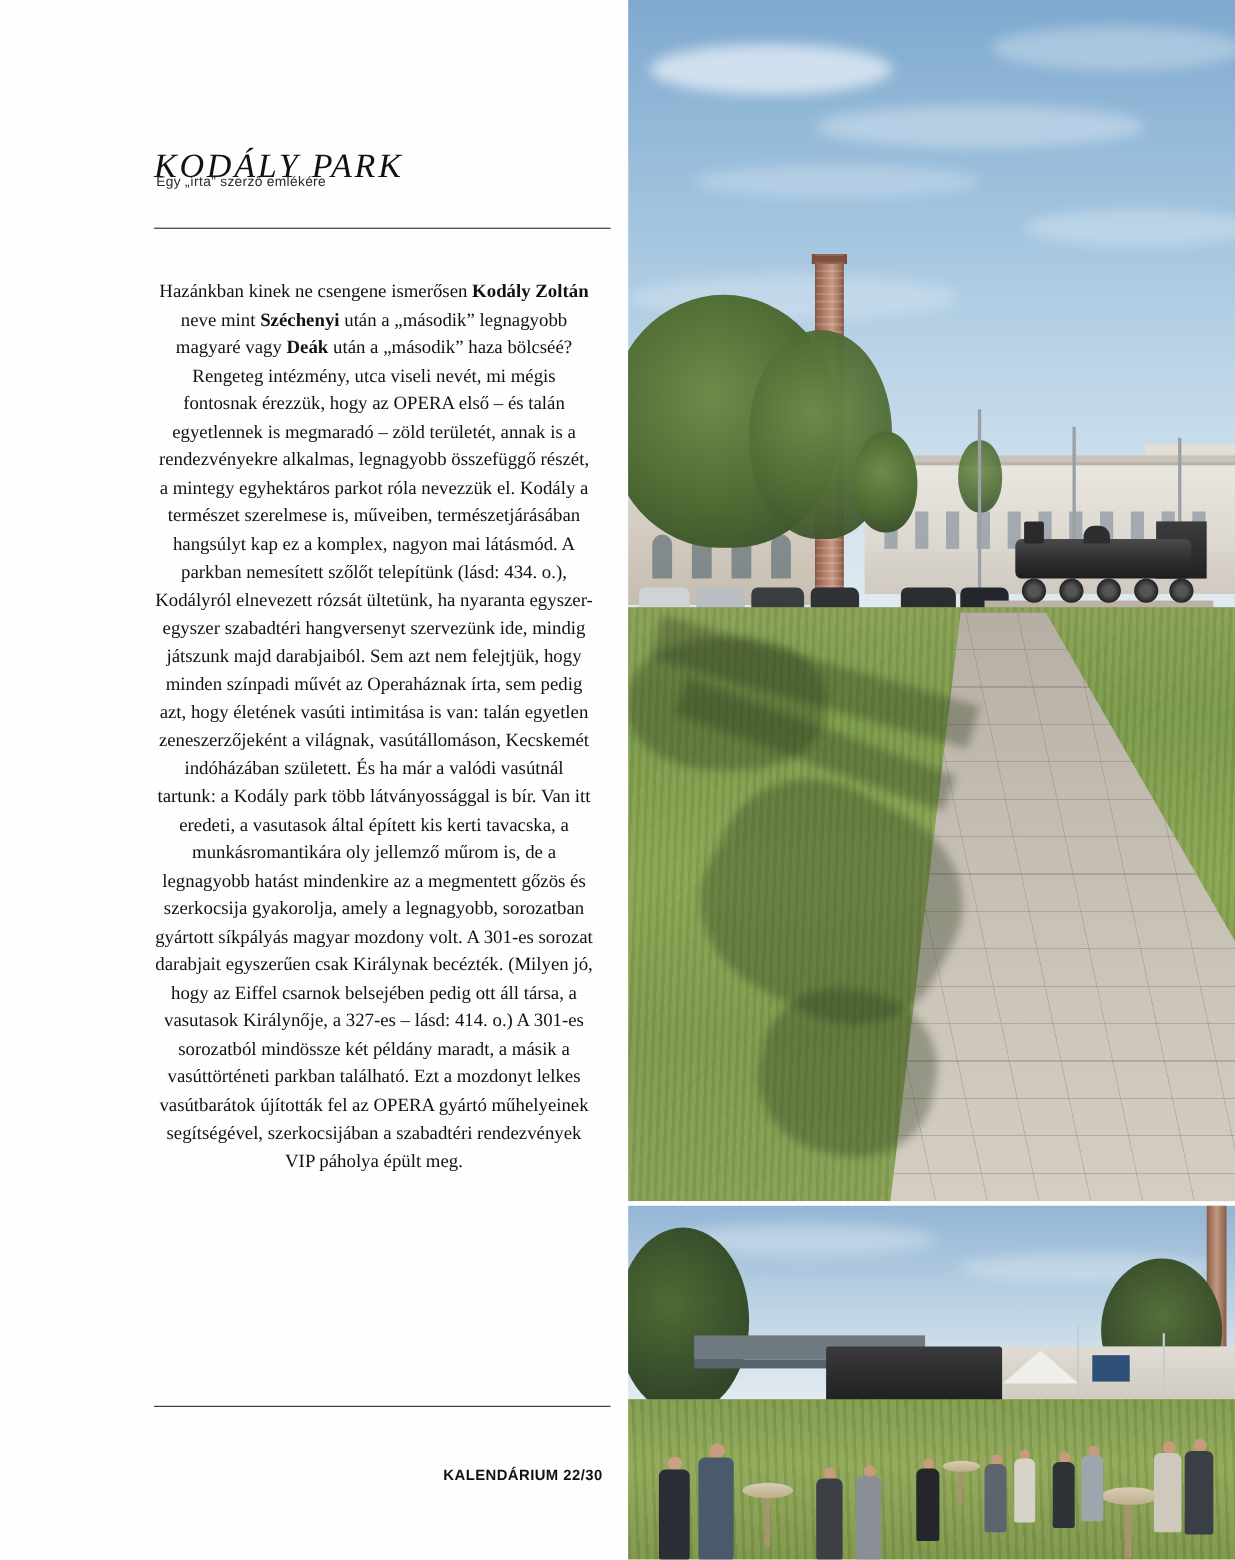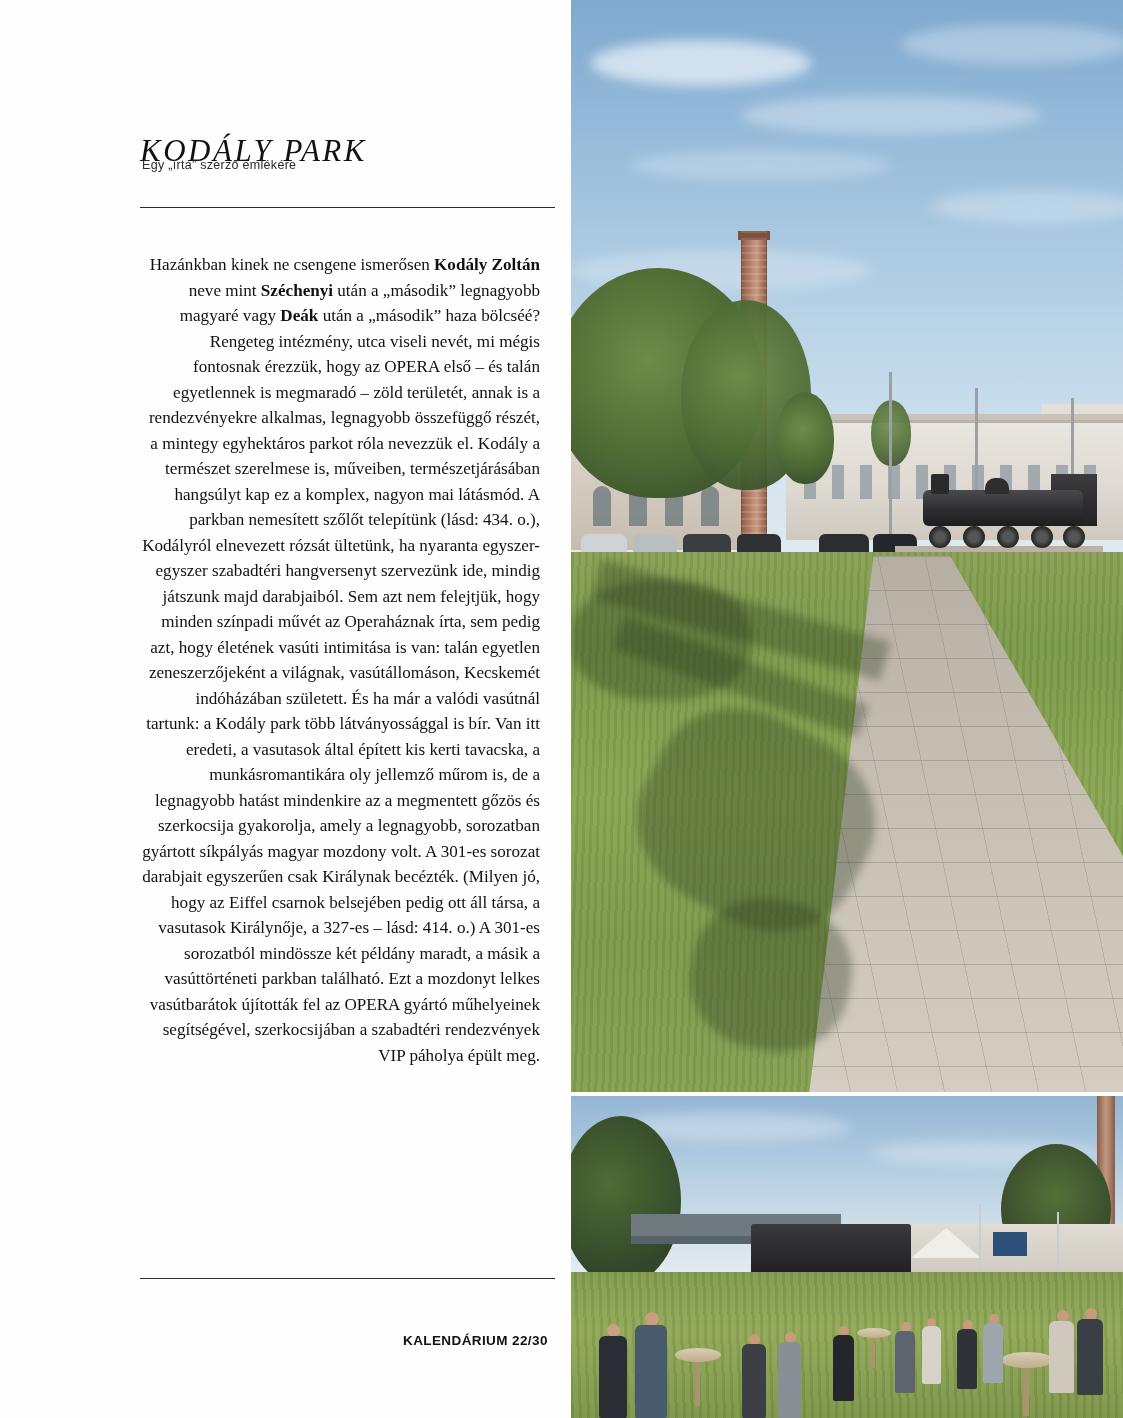--- a/index.html
+++ b/index.html
@@ -59,21 +59,21 @@
     background: #2b2b2b;
   }
   .body-text {
     position: absolute;
     left: 0;
     top: 252px;
     width: 400px;
     font-size: 17.1px;
     line-height: 25.5px;
     color: #111;
-    text-align: right;
+    text-align: center;
     hyphens: none;
   }
   .body-text b { font-weight: 700; }
   .rule-bottom {
     position: absolute;
     left: 0;
     top: 1278px;
     width: 415px;
     height: 1px;
     background: #2b2b2b;

